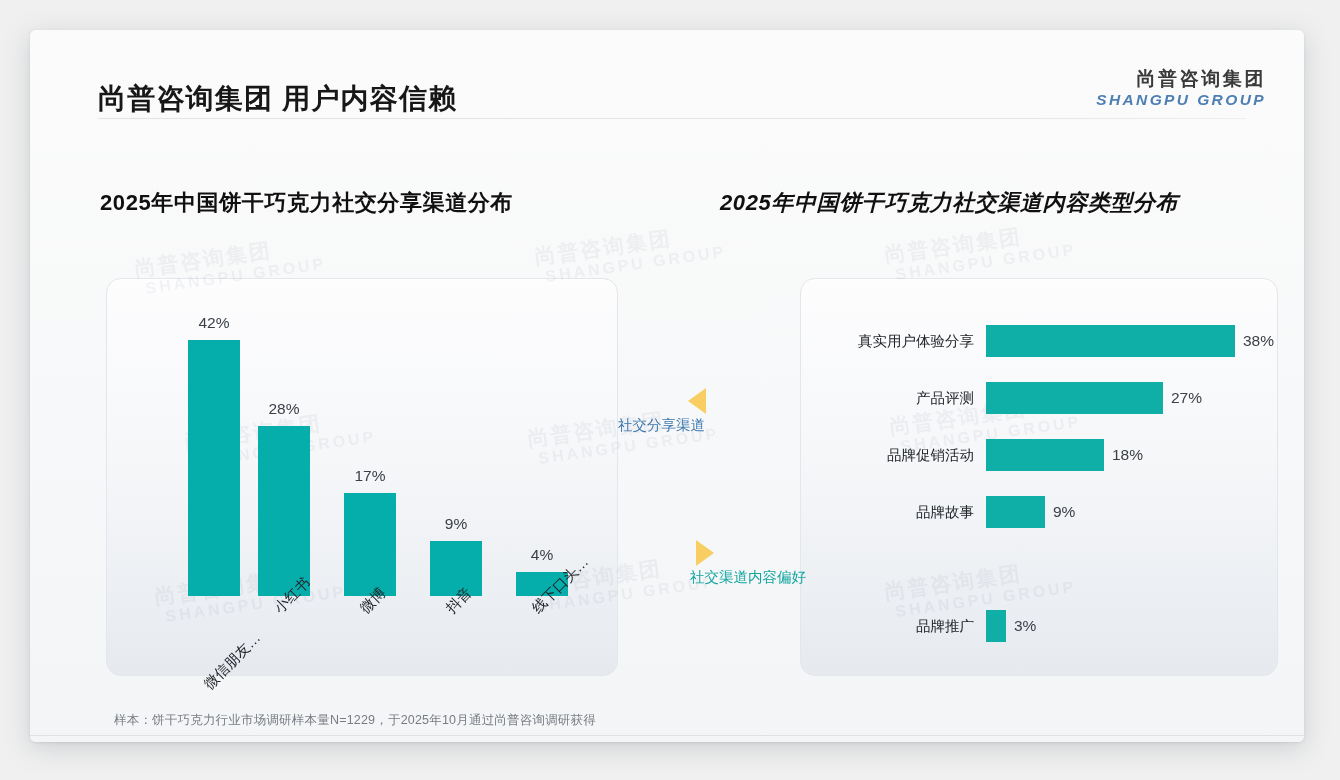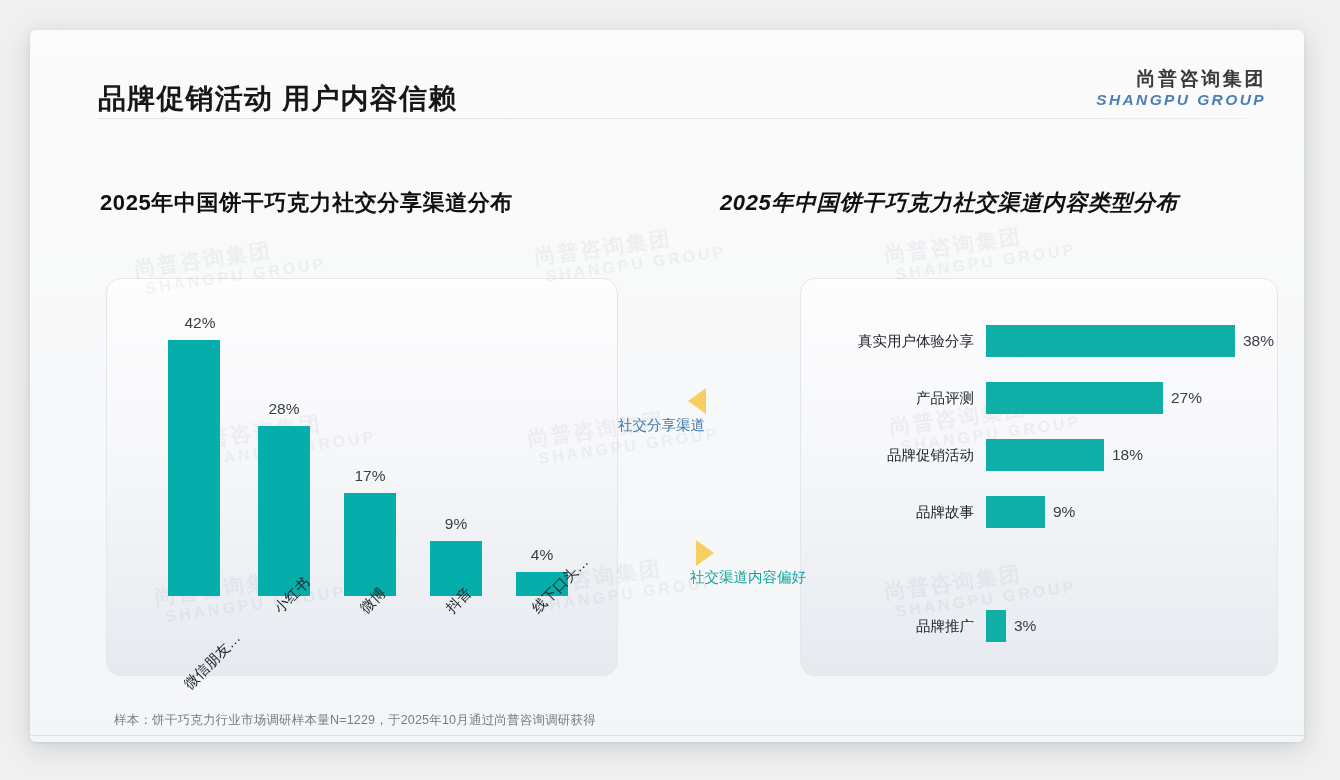--- a/index.html
+++ b/index.html
@@ -250,21 +250,21 @@
     height: 36px;
     background: #f4f5f7;
   }
 </style>
 </head>
 <body>
 
 <div class="slide">
 
   <div class="header">
-    <div class="page-title" id="page-title">品牌促销活动 用户内容信赖</div>
+    <div class="page-title" id="page-title">尚普咨询集团 用户内容信赖</div>
     <div class="logo">
       <div class="logo-cn">尚普咨询集团</div>
       <div class="logo-en">SHANGPU GROUP</div>
     </div>
     <div class="header-rule"></div>
   </div>
 
   <div class="wm-layer">
     <div class="wm" style="left:105px; top:212px;">
       <span class="wm-cn">尚普咨询集团</span>
@@ -304,21 +304,21 @@
     </div>
   </div>
 
   <div class="chart-title" id="left-title">2025年中国饼干巧克力社交分享渠道分布</div>
   <div class="chart-title" id="right-title">2025年中国饼干巧克力社交渠道内容类型分布</div>
 
   <div class="panel" id="left-panel"></div>
   <div class="panel" id="right-panel"></div>
 
   <div class="vbars" id="vbars">
-      <div class="vbar-col" style="left: 62px; height: 180px; padding-left: 12px;">
+      <div class="vbar-col" style="left: 82px; height: 180px;">
         <div class="vbar" style="height: 256px; background: rgb(5, 174, 170);"></div>
         <div class="vbar-val" style="bottom: 264px;">42%</div>
         <div class="vbar-cat" style="top: 264px;">微信朋友…</div>
       </div>
       <div class="vbar-col" style="left: 152px; height: 170px;">
         <div class="vbar" style="height: 170px; background: rgb(5, 174, 170);"></div>
         <div class="vbar-val" style="bottom: 178px;">28%</div>
         <div class="vbar-cat" style="top: 178px;">小红书</div>
       </div>
       <div class="vbar-col" style="left: 238px; height: 103px;">

